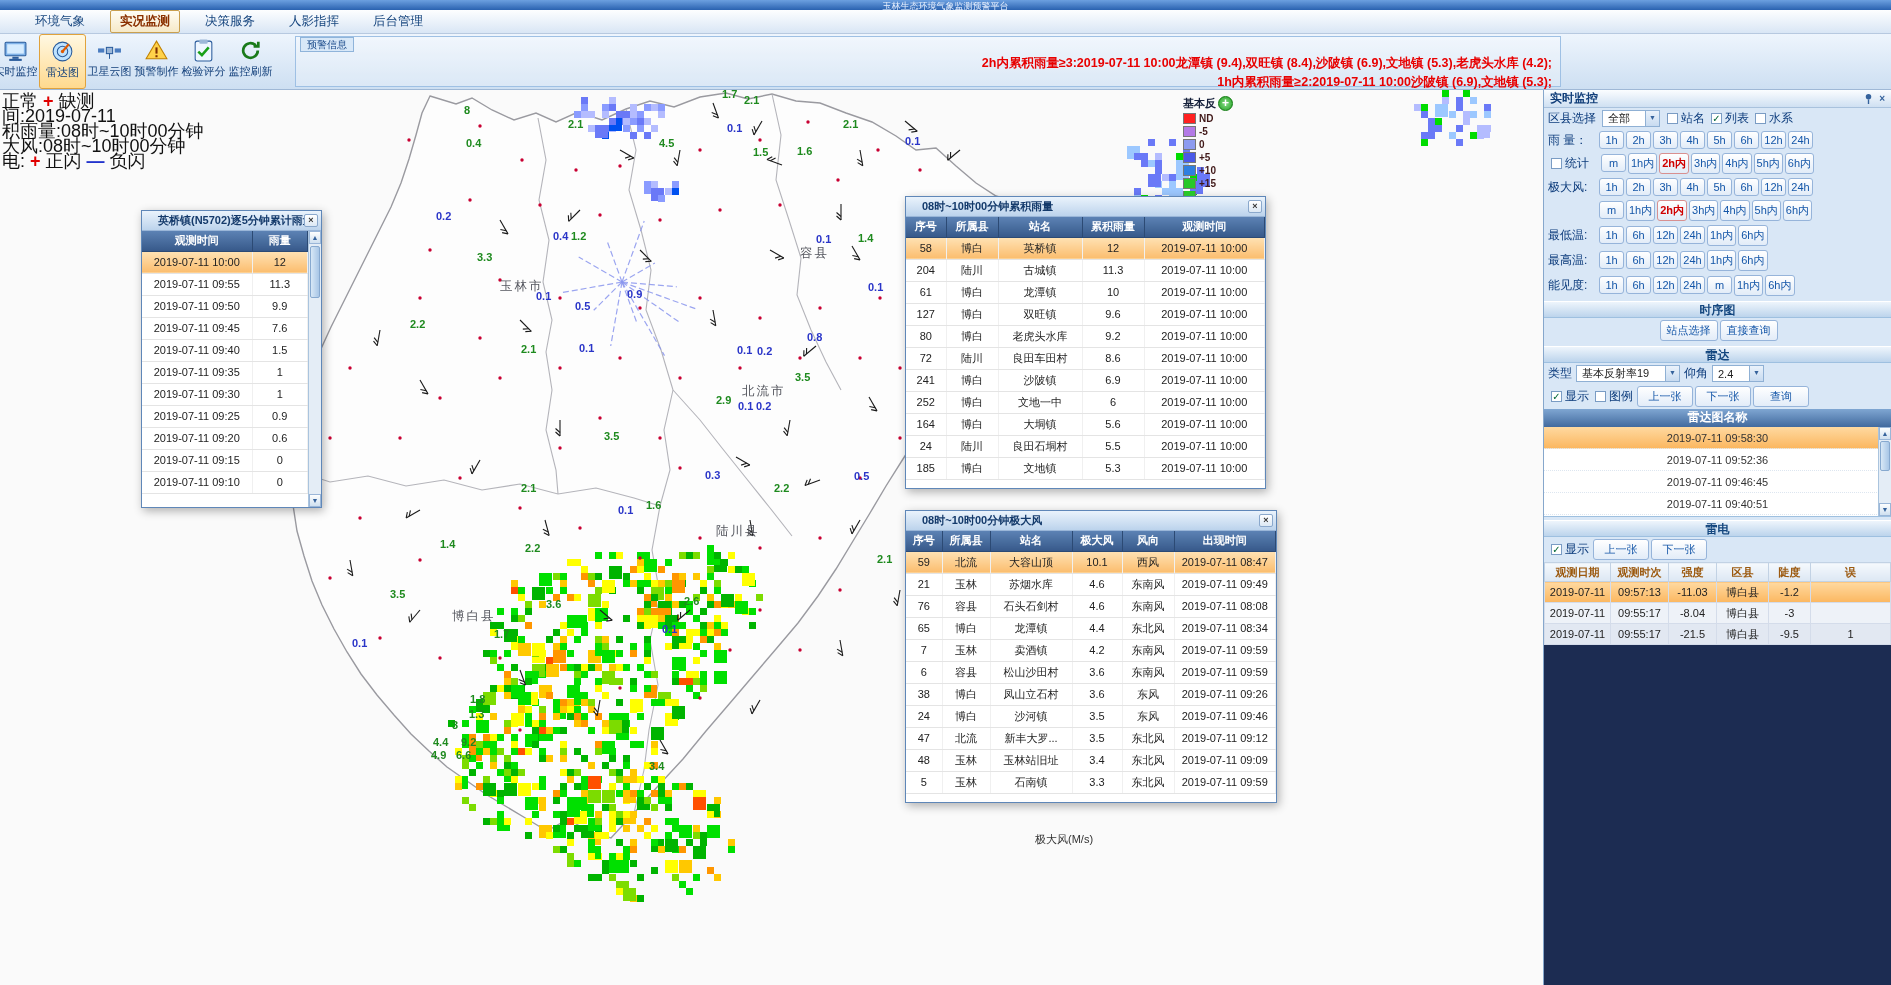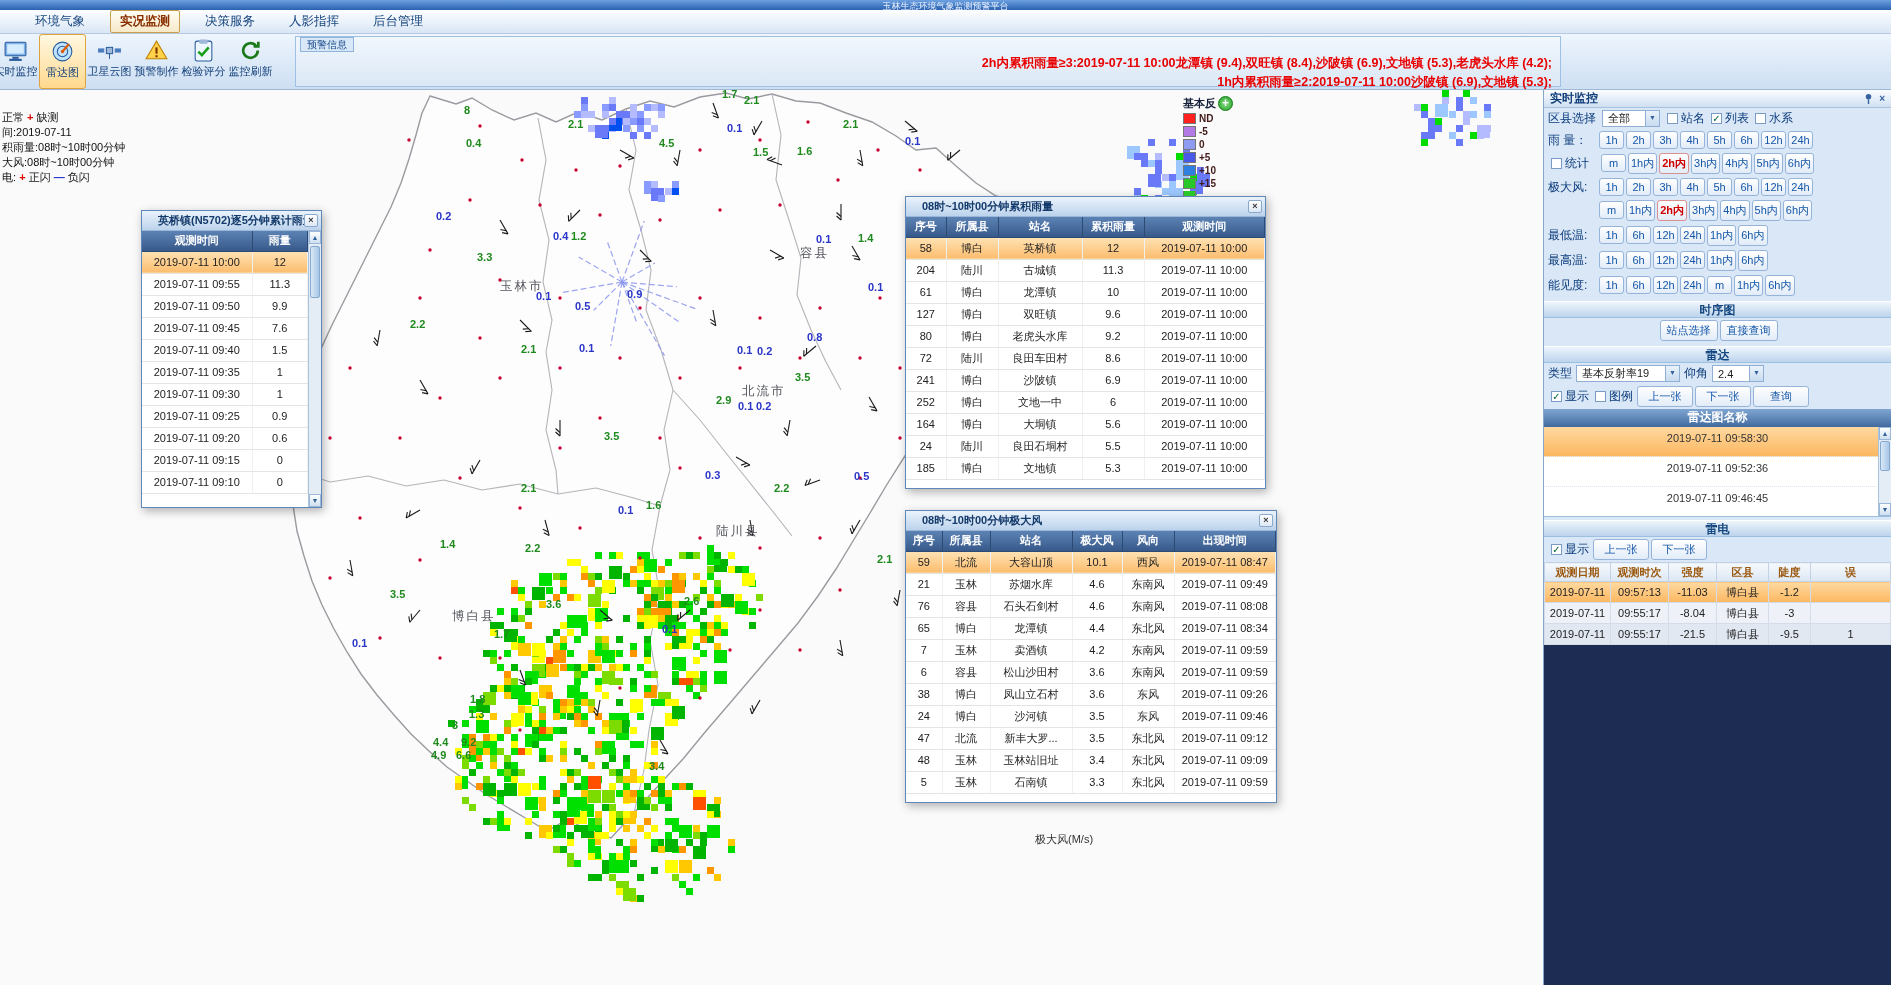--- a/index.html
+++ b/index.html
@@ -22,21 +22,21 @@
   font-size:10px;color:#1a4a8a;text-align:center;line-height:13px}
 .warnlines{position:absolute;right:8px;top:17px;text-align:right;font-size:12.5px;font-weight:bold;
   color:#e80000;line-height:19px;white-space:nowrap}
 .main{position:relative;height:895px;display:flex}
 .maparea{position:relative;width:1543px;height:895px;background:#fafafa;overflow:hidden}
 #mapsvg{position:absolute;left:0;top:0}
 .outerpath{fill:#fdfdfd;stroke:#9a9aa0;stroke-width:1.4}
 .innerpath{fill:none;stroke:#b4b4ba;stroke-width:1.1}
 .mapval{font-size:11px;font-weight:bold}
 .city{font-size:12.5px;fill:#54565e;letter-spacing:2px}
-.mstatus{position:absolute;left:2px;top:20px;font-size:11px;color:#111;line-height:15px;z-index:4}
+.mstatus{position:absolute;left:2px;top:4px;font-size:18px;color:#111;line-height:15px;z-index:4}
 .red{color:#e00000;font-weight:bold}
 .blue{color:#2233cc;font-weight:bold}
 .refl{position:absolute;left:1183px;top:6px;width:74px;font-size:11px;z-index:5}
 .refl-title{font-weight:bold;color:#15203a;display:flex;align-items:center;gap:2px;margin-bottom:2px}
 .plus-btn{width:15px;height:15px;border-radius:50%;background:radial-gradient(#8ae08a,#1f9c1f);color:#fff;
   font-size:12px;line-height:13px;text-align:center;border:1px solid #0e7a0e;cursor:default}
 .refl-item{display:flex;height:13px;gap:3px}
 .refl-swatch{width:13px;height:11px;border:1px solid #777}
 .refl-label{font-size:10px;font-weight:bold;color:#401818}
 .refl-tail{width:13px;height:36px;background:linear-gradient(#22cc22,#a8eeb0);border:1px solid #777;border-top:none}
@@ -88,21 +88,21 @@
   line-height:10px;text-align:center;color:#063;font-weight:bold}
 .dd{display:inline-flex;align-items:center;justify-content:space-between;border:1px solid #8fb0d4;background:#fff;
   height:17px;padding:0 0 0 5px;margin:0 4px;color:#222;font-size:11px}
 .dd .arr{width:14px;height:15px;background:linear-gradient(#eaf2fb,#c8dbf0);border-left:1px solid #8fb0d4;
   font-size:7px;line-height:14px;text-align:center;color:#35629c;margin-left:4px}
 .sechdr{height:17px;background:linear-gradient(#eef5fc,#bcd4ec);border-top:1px solid #fff;border-bottom:1px solid #9ec0e0;
   text-align:center;font-weight:bold;color:#14477f;line-height:16px;margin-top:3px}
 .radar-list-hdr{height:18px;background:linear-gradient(#7fa6d2,#426a9e);color:#fff;text-align:center;font-weight:bold;
   line-height:17px;font-size:12px}
 .rlist{background:#fff;position:relative;height:90px;border-bottom:1px solid #9ec0e0;overflow:hidden}
-.rlist-row{height:30px;line-height:22px;text-align:center;color:#333;font-size:11px;border-bottom:1px dotted #dde6f0}
+.rlist-row{height:22px;line-height:22px;text-align:center;color:#333;font-size:11px;border-bottom:1px dotted #dde6f0}
 .rlist-row.sel{background:linear-gradient(#ffd9a0,#fbb760)}
 .rlist .vscroll{top:0}
 .dark-fill{flex:1;background:#1c2c52;overflow:hidden}
 .ltable{width:100%;border-collapse:collapse;table-layout:fixed;font-size:11px}
 .ltable th{background:linear-gradient(#f5f9fd,#dce7f3);color:#9c5a10;height:19px;border:1px solid #c2d2e4;
   font-weight:bold;overflow:hidden;white-space:nowrap}
 .ltable td{height:21px;text-align:center;background:#eef2f8;border:1px solid #d4dcea;color:#222;
   overflow:hidden;white-space:nowrap}
 .ltable tr:nth-child(3) td{background:#e2e8f2}
 .ltable tr.sel td{background:linear-gradient(#ffd9a0,#fbb760)}

